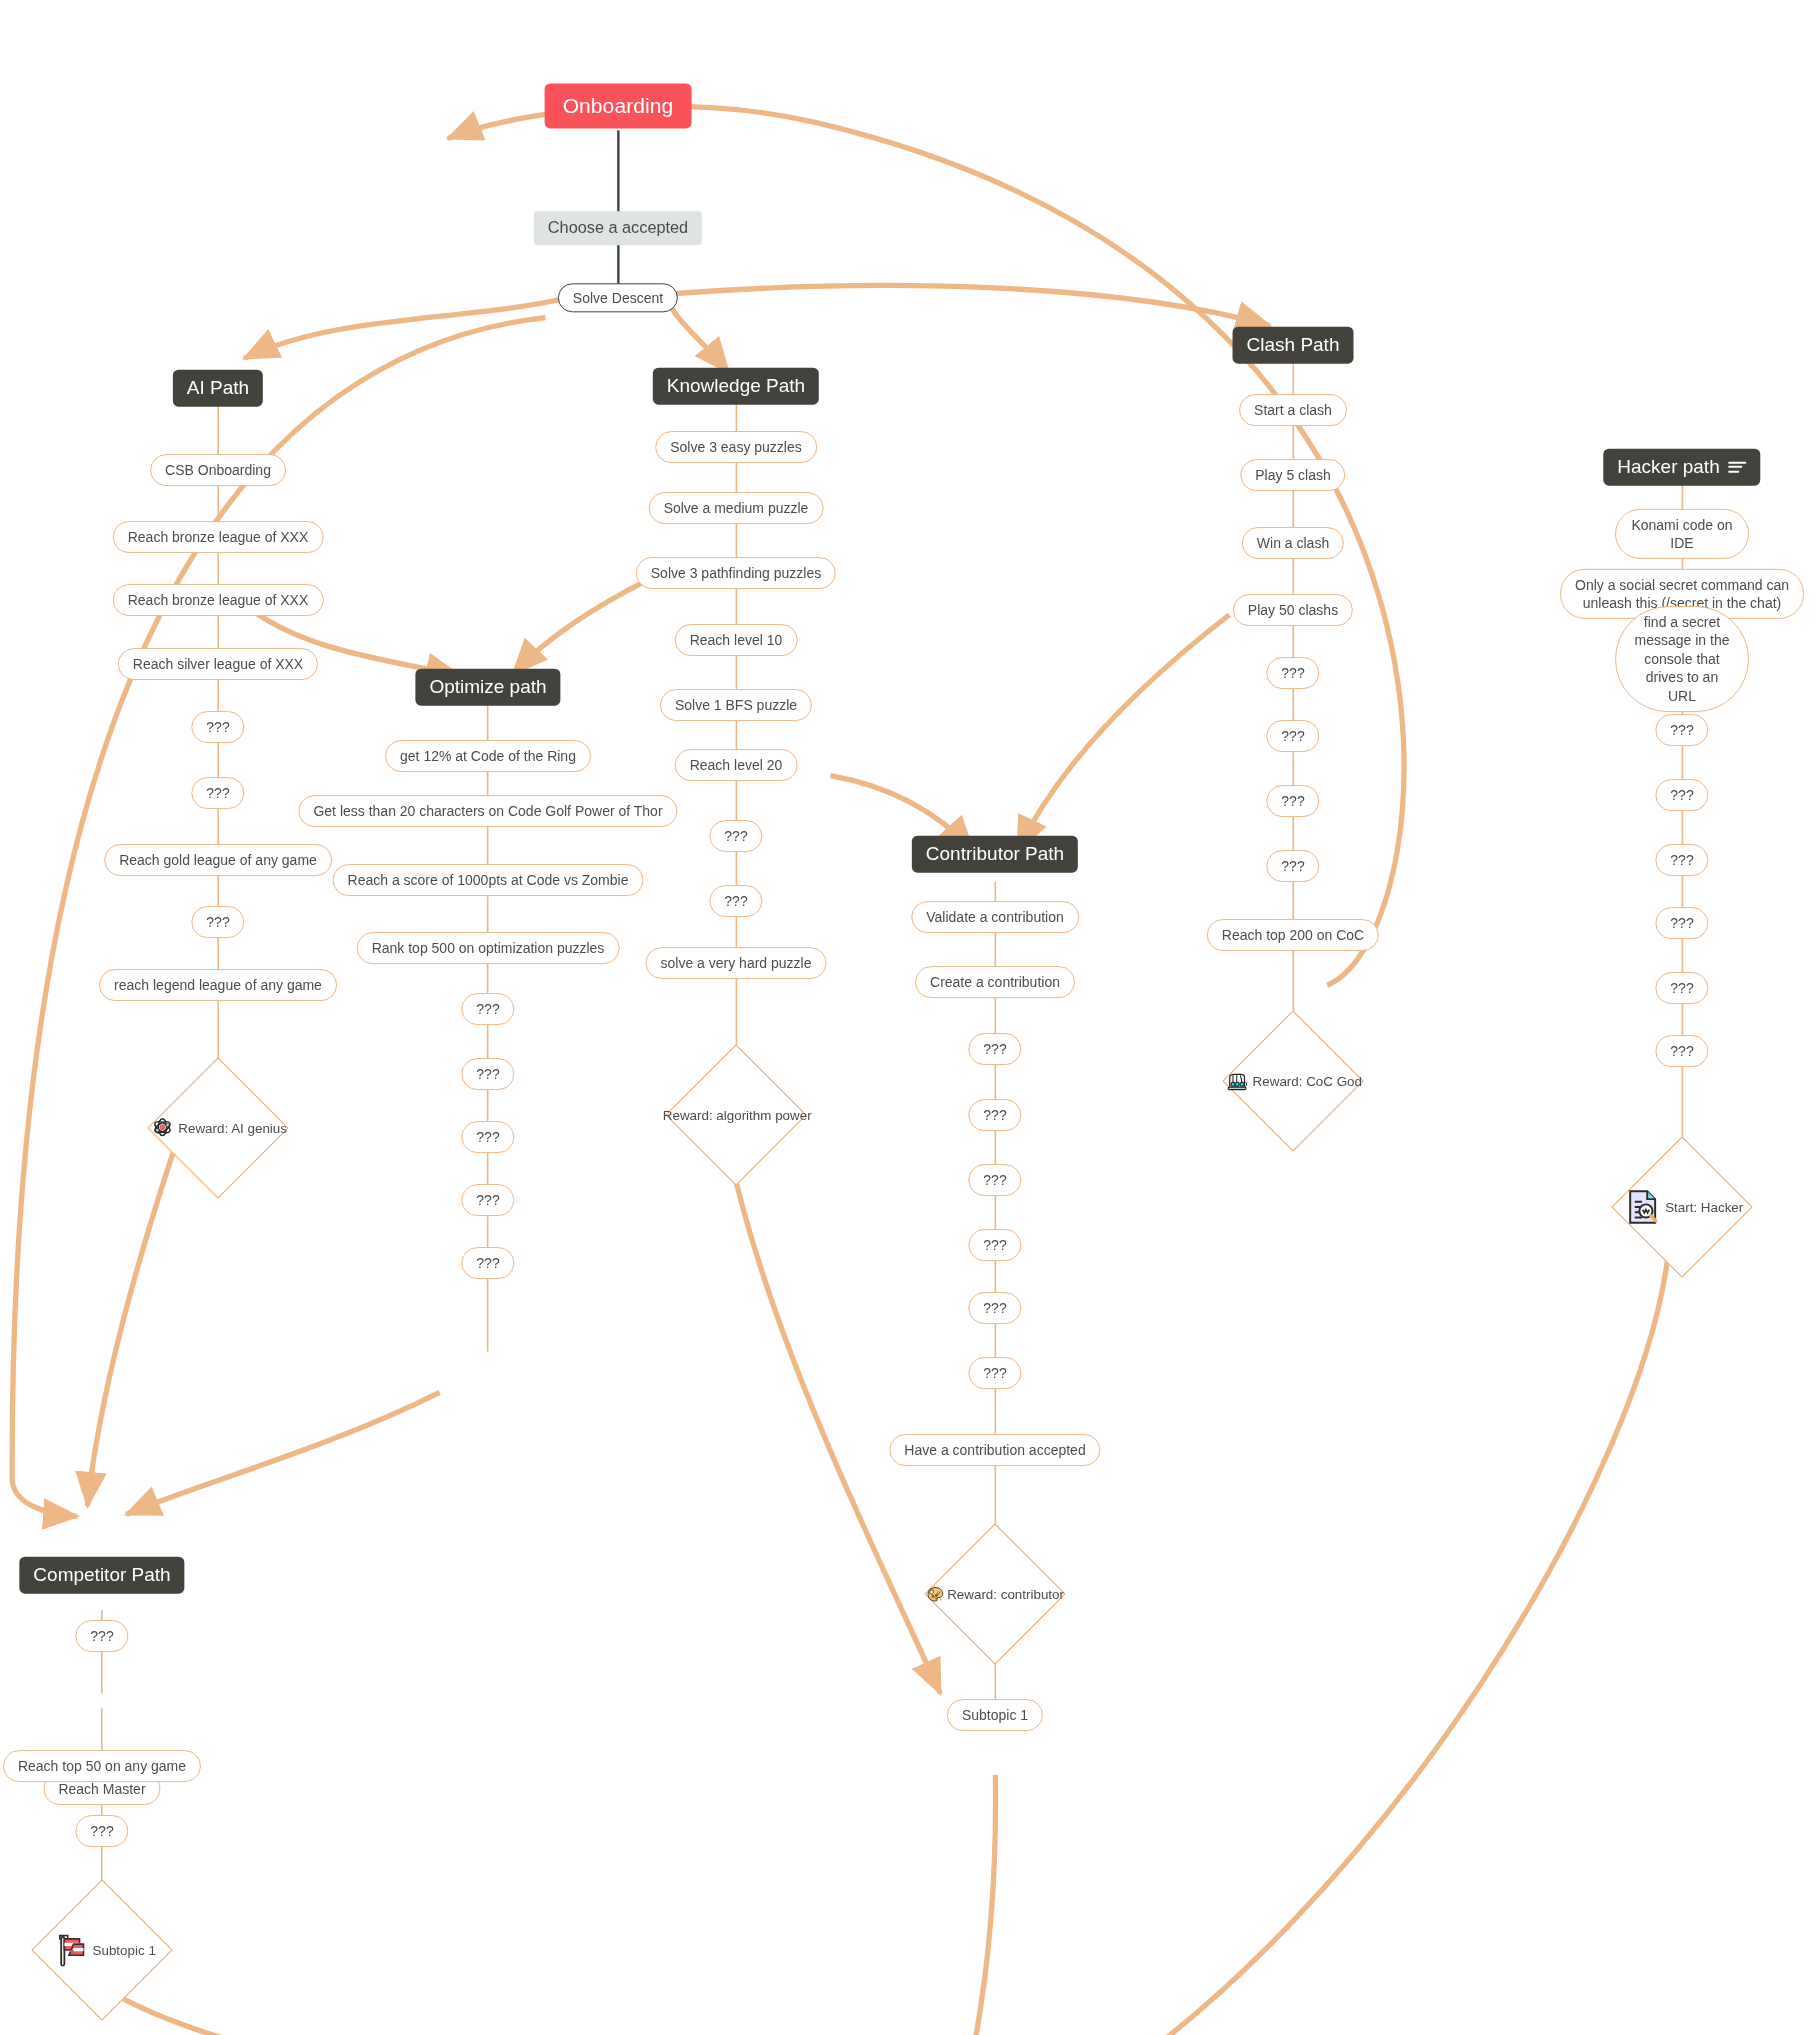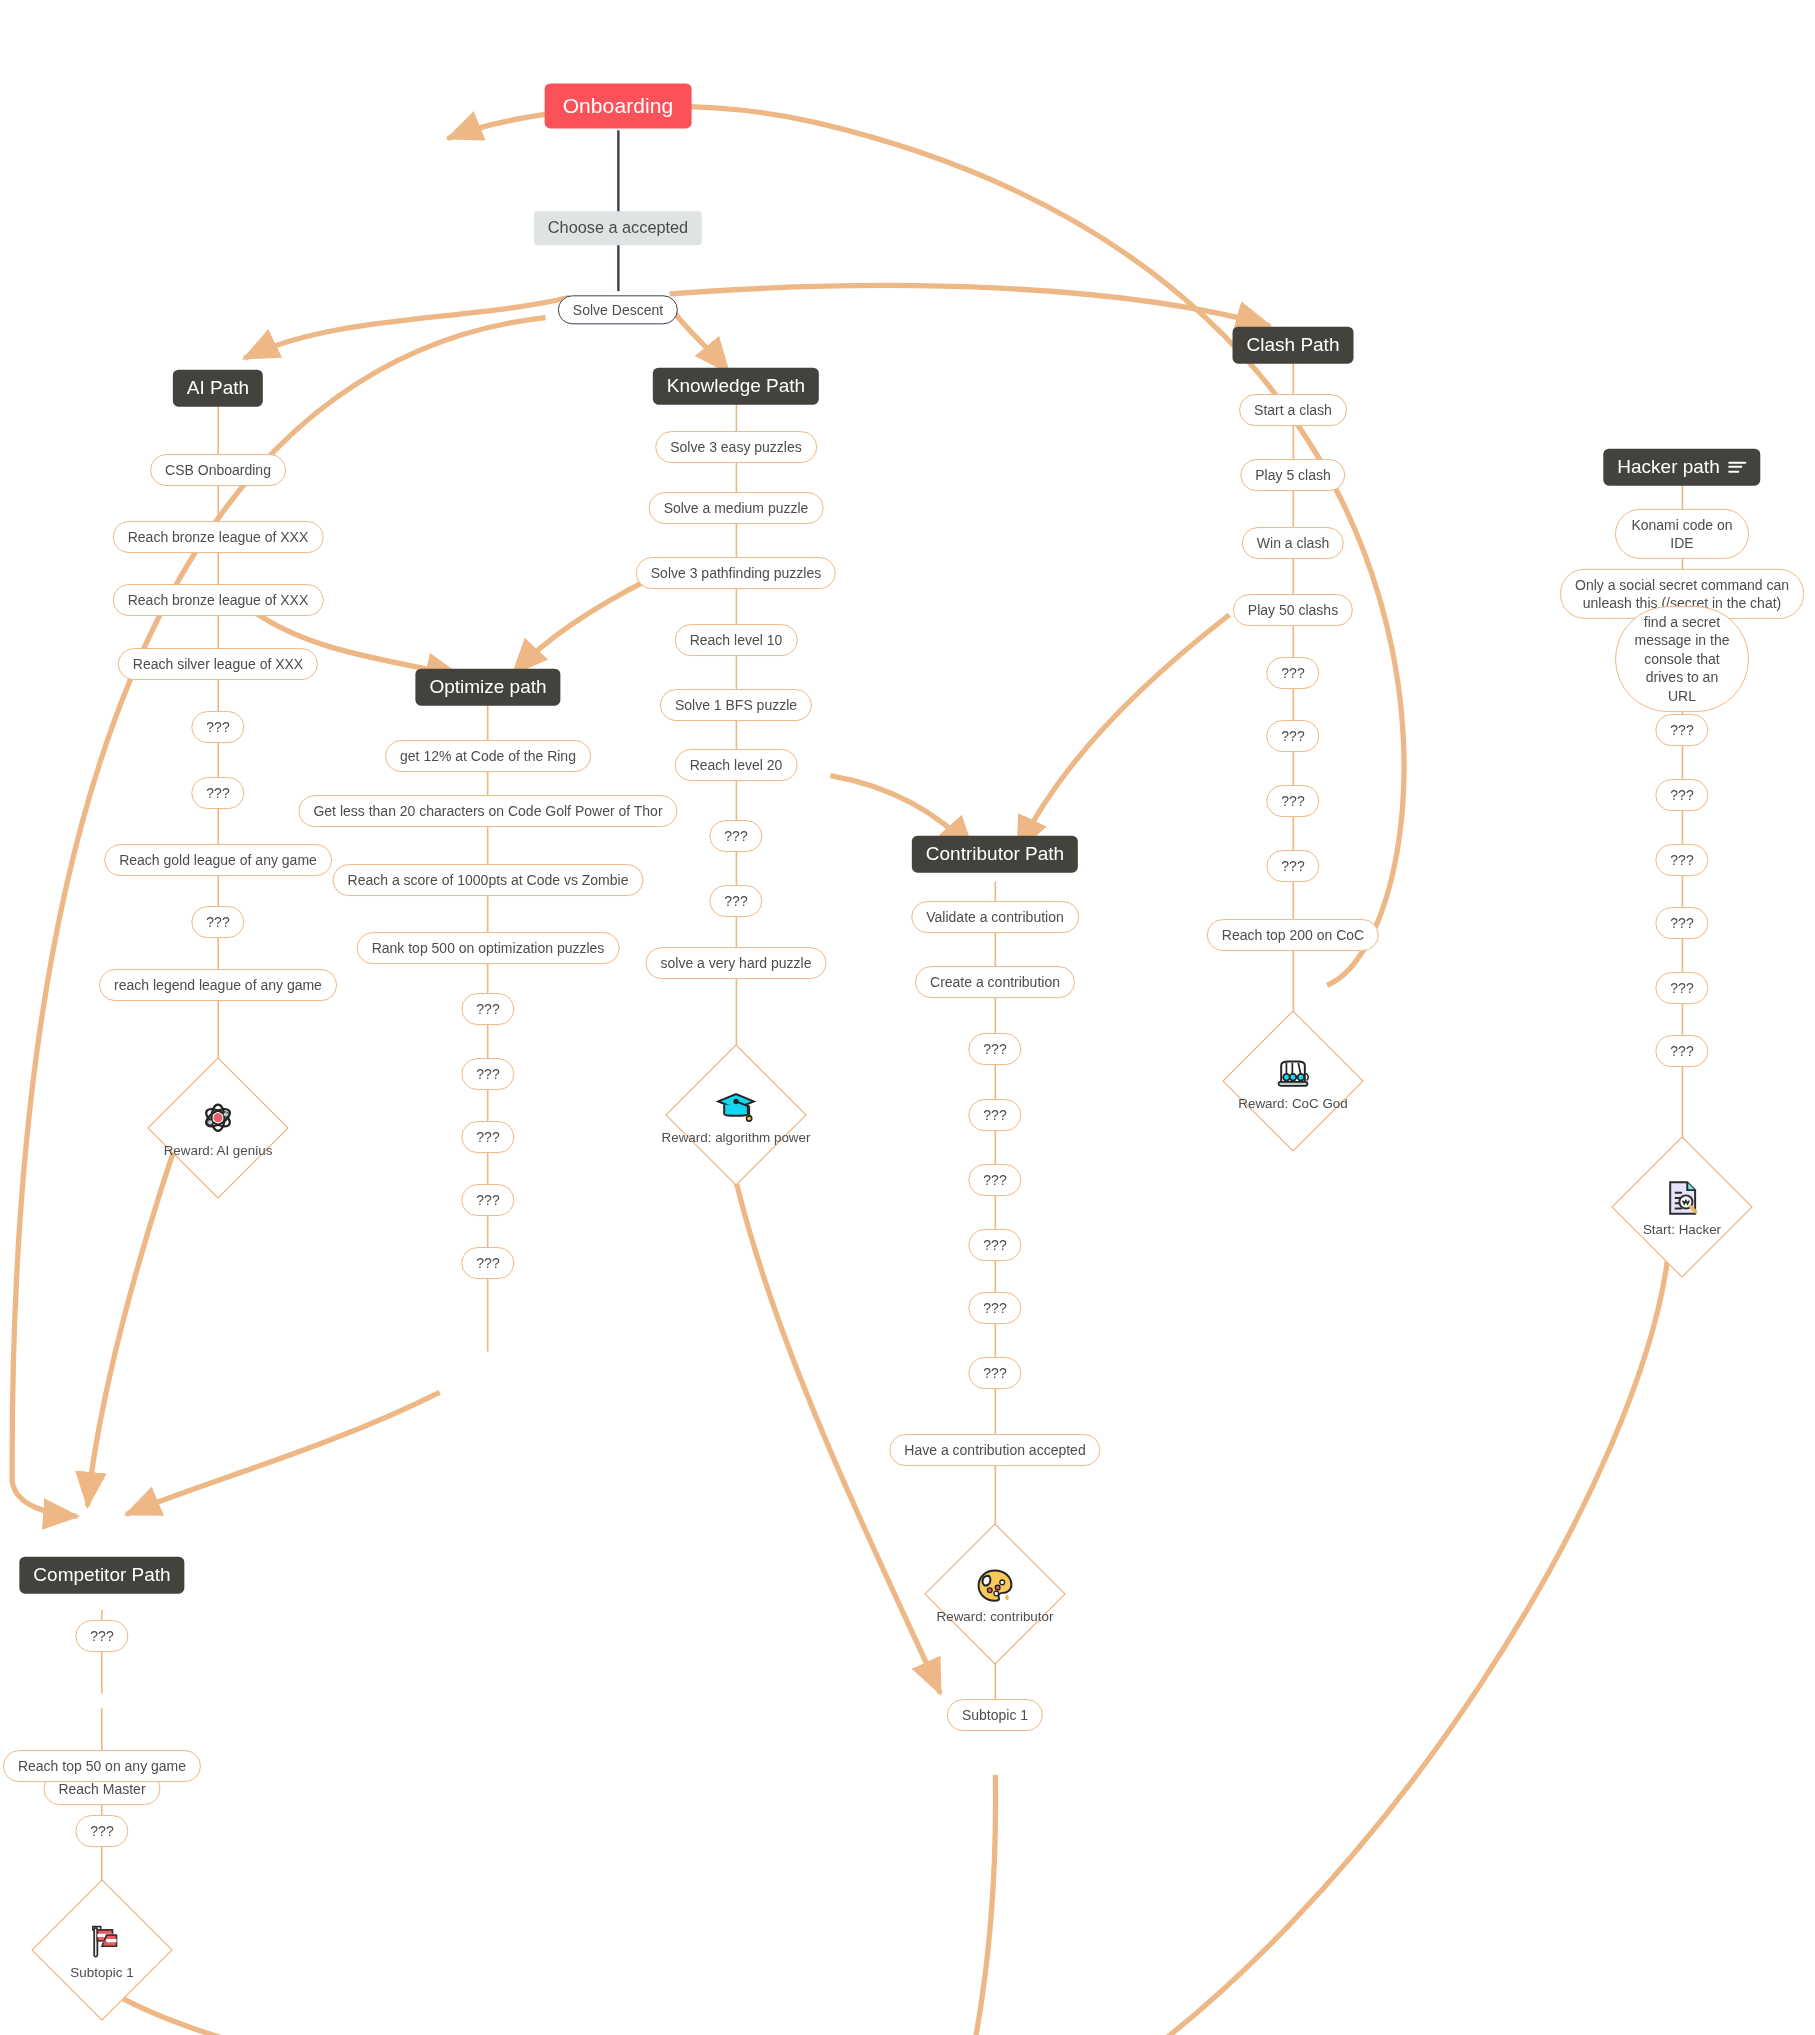--- a/index.html
+++ b/index.html
@@ -23,21 +23,21 @@
   .n-pill.wrap{border-radius:24.4px;}
   
   .n-pillD{background:#fff;border:1.4px solid #3b4252;border-radius:407px;color:#4d4d4d;
            font-size:14px;padding:5.7px 14px;white-space:nowrap;}
   
   .n-dia{width:138px;height:138px;transform:translate(-50%,-50%) ;}
   .n-dia .dbox{position:absolute;left:0;top:0;width:100%;height:100%;}
   .n-dia .dsq{position:absolute;left:50%;top:50%;width:98px;height:98px;
       border:1px solid #eca96f;transform:translate(-50%,-50%) rotate(45deg);background:#fff;}
   .n-dia .dinner{position:absolute;left:0;top:0;width:100%;height:100%;
-      display:flex;flex-direction:column;align-items:center;justify-content:center;gap:2.4px;}
+      display:flex;flex-direction:row;align-items:center;justify-content:center;gap:2.4px;}
   .n-dia .dico{width:42px;height:42px;display:block;}
   .n-dia .dlab{font-size:13.4px;color:#4d4d4d;white-space:nowrap;}
   .hamburger{display:inline-flex;flex-direction:column;gap:2.8px;width:18px;}
   .hamburger i{display:block;height:2px;background:#fff;border-radius:0.8px;}
   .hamburger i:nth-child(1){width:100%}
   .hamburger i:nth-child(2){width:78%}
   .hamburger i:nth-child(3){width:58%}
 </style>
 </head>
 <body>
@@ -157,21 +157,21 @@
       <path d="M1770,2720 C1850,3200 2100,3700 2310,4160"></path>
       <path d="M250,4880 C600,5100 1500,5200 2280,5230"></path>
       <path d="M2445,4360 C2450,4650 2420,4950 2350,5220"></path>
       <path d="M3260,2420 C3560,2300 3720,700 2000,300 C1700,230 1300,260 1100,340"></path>
       <path d="M4100,3060 C4050,3600 3400,4700 2620,5180"></path>
     </g>
   </svg>
 
   <div class="node n-root" style="left:618px;top:106px">Onboarding</div>
   <div class="node n-grey" style="left:618px;top:228px">Choose a accepted</div>
-  <div class="node n-pillD" style="left:618px;top:310px">Solve Descent</div>
+  <div class="node n-pillD" style="left:618px;top:298px">Solve Descent</div>
 
   <div class="node n-dark" style="left:218px;top:388px">
     <span>AI Path</span>
   </div>
   <div class="node n-pill" style="left:218px;top:470px">CSB Onboarding</div>
   <div class="node n-pill" style="left:218px;top:537px">Reach bronze league of XXX</div>
   <div class="node n-pill" style="left:218px;top:600px">Reach bronze league of XXX</div>
   <div class="node n-pill" style="left:218px;top:664px">Reach silver league of XXX</div>
   <div class="node n-pill" style="left:218px;top:727px">???</div>
   <div class="node n-pill" style="left:218px;top:793px">???</div>

